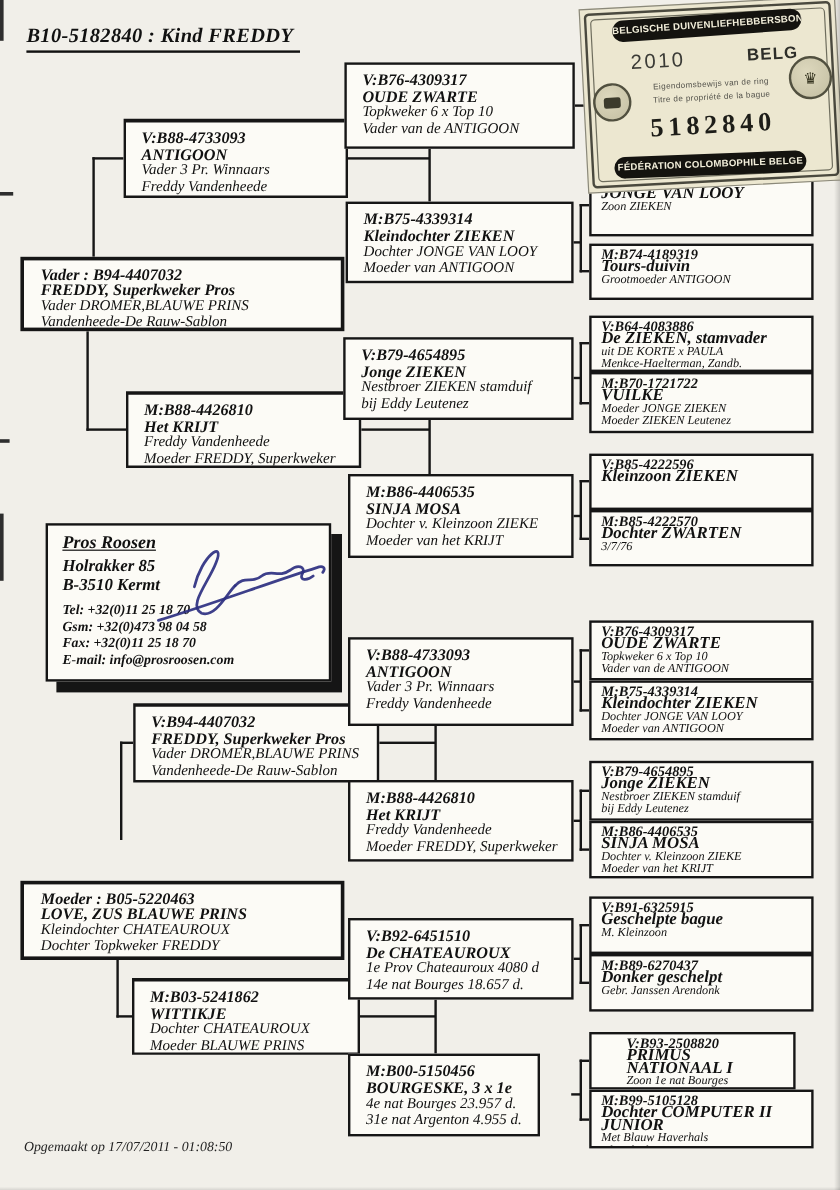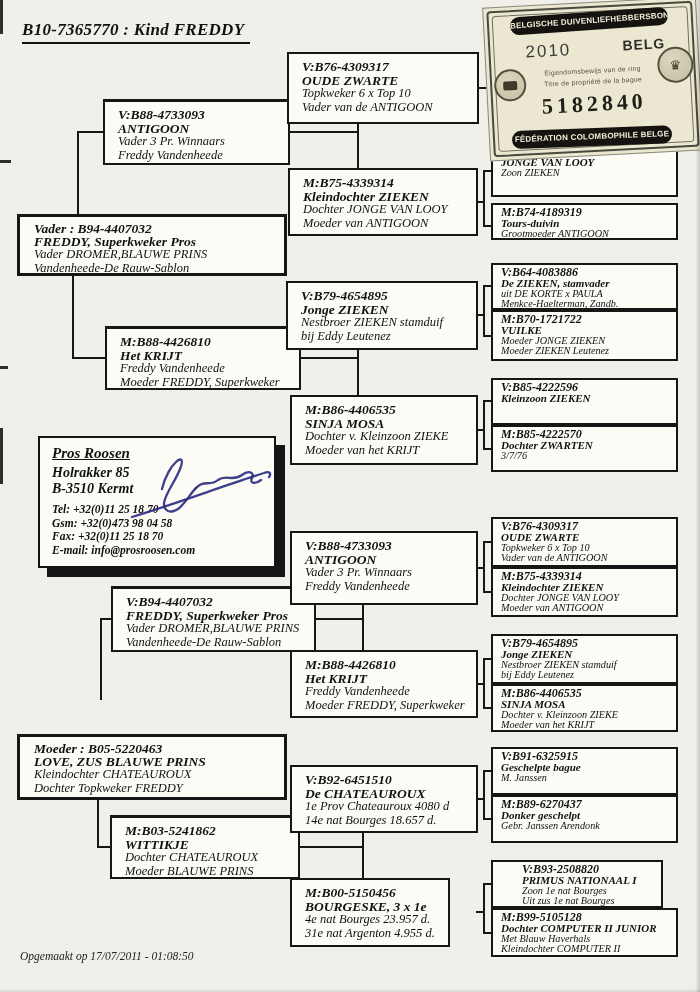--- a/index.html
+++ b/index.html
@@ -29,21 +29,21 @@
   .pbox .ring{font-weight:bold; font-size:13.5px;}
   .pbox .bname{font-weight:bold; font-size:13.5px;}
   .pbox .detail{font-size:12.5px;}
   .thick-top{border-top-width:3px;}
   .major{border-width:3px; padding:5px 4px 0 14px; line-height:13.2px;}
   .major .ring{font-size:13.5px;}
   .major .bname{font-size:13.5px;}
   .major .detail{font-size:12.5px;}
   .small{padding:2px 3px 0 8px; line-height:10.8px; border-width:2px;}
   .small .ring{font-weight:bold; font-size:12px;}
-  .small .bname{font-weight:bold; font-size:11px;}
+  .small .bname{font-weight:bold; font-size:14px;}
   .small .detail{font-size:10.2px;}
   .vanlooy{padding-top:9px;}
   
   .owner{
     position:absolute; left:38px; top:436px; width:238px; height:132px;
     box-sizing:border-box; background:#fcfbf6; border:2px solid #141414;
     box-shadow:9px 9px 0 #151515; z-index:3; padding:7px 6px 0 12px;
   }
   .owner .oname{font-size:15px; font-weight:bold; text-decoration:underline; margin-bottom:3px;}
   .owner .oaddr{font-size:14px; font-weight:bold; line-height:16px;}
@@ -92,21 +92,21 @@
   .edge-right{position:absolute; right:0; top:0; width:5px; height:100%; z-index:9;
     background:linear-gradient(to right, rgba(0,0,0,0), rgba(0,0,0,.16));}
   .edge-bottom{position:absolute; left:0; bottom:0; width:100%; height:3px; z-index:9;
     background:linear-gradient(to bottom, rgba(0,0,0,0), rgba(0,0,0,.12));}
 </style>
 </head>
 <body>
 
 <div class="page">
 
-  <div class="title">B10-7365770 : Kind FREDDY</div>
+  <div class="title">B10-5182840 : Kind FREDDY</div>
 
   <div class="art" style="left:0;top:0;width:3px;height:34px;"></div>
   <div class="art" style="left:0;top:160px;width:11px;height:3px;"></div>
   <div class="art" style="left:0;top:366px;width:8px;height:3px;"></div>
   <div class="art" style="left:0;top:428px;width:3px;height:56px;"></div>
 
   <div class="ln h" style="left:77px;top:131px;width:26px;"></div>
   <div class="ln v" style="left:77px;top:131px;height:83px;"></div>
   <div class="ln v" style="left:72px;top:276px;height:83px;"></div>
   <div class="ln h" style="left:72px;top:357px;width:33px;"></div>
@@ -238,21 +238,21 @@
     <div class="ring">M:B00-5150456</div>
     <div class="bname">BOURGESKE, 3 x 1e</div>
     <div class="detail">4e nat Bourges 23.957 d.</div>
     <div class="detail">31e nat Argenton 4.955 d.</div>
   </div>
 
   <div class="pbox small vanlooy" style="left:491px;top:146px;width:187px;height:51px;">
     <div class="bname">JONGE VAN LOOY</div>
     <div class="detail">Zoon ZIEKEN</div>
   </div>
-  <div class="pbox small" style="left:491px;top:203px;width:187px;height:37px;">
+  <div class="pbox small" style="left:491px;top:203px;width:187px;height:47px;">
     <div class="ring">M:B74-4189319</div>
     <div class="bname">Tours-duivin</div>
     <div class="detail">Grootmoeder ANTIGOON</div>
   </div>
   <div class="pbox small" style="left:491px;top:263px;width:187px;height:47px;">
     <div class="ring">V:B64-4083886</div>
     <div class="bname">De ZIEKEN, stamvader</div>
     <div class="detail">uit DE KORTE x PAULA</div>
     <div class="detail">Menkce-Haelterman, Zandb.</div>
   </div>
@@ -291,21 +291,21 @@
   </div>
   <div class="pbox small" style="left:491px;top:684px;width:187px;height:48px;">
     <div class="ring">M:B86-4406535</div>
     <div class="bname">SINJA MOSA</div>
     <div class="detail">Dochter v. Kleinzoon ZIEKE</div>
     <div class="detail">Moeder van het KRIJT</div>
   </div>
   <div class="pbox small" style="left:491px;top:747px;width:187px;height:48px;">
     <div class="ring">V:B91-6325915</div>
     <div class="bname">Geschelpte bague</div>
-    <div class="detail">M. Janssen</div>
+    <div class="detail">M. Kleinzoon</div>
   </div>
   <div class="pbox small" style="left:491px;top:795px;width:187px;height:48px;">
     <div class="ring">M:B89-6270437</div>
     <div class="bname">Donker geschelpt</div>
     <div class="detail">Gebr. Janssen Arendonk</div>
   </div>
   <div class="pbox small" style="left:491px;top:860px;width:172px;height:48px;padding-left:29px;">
     <div class="ring">V:B93-2508820</div>
     <div class="bname">PRIMUS NATIONAAL I</div>
     <div class="detail">Zoon 1e nat Bourges</div>

